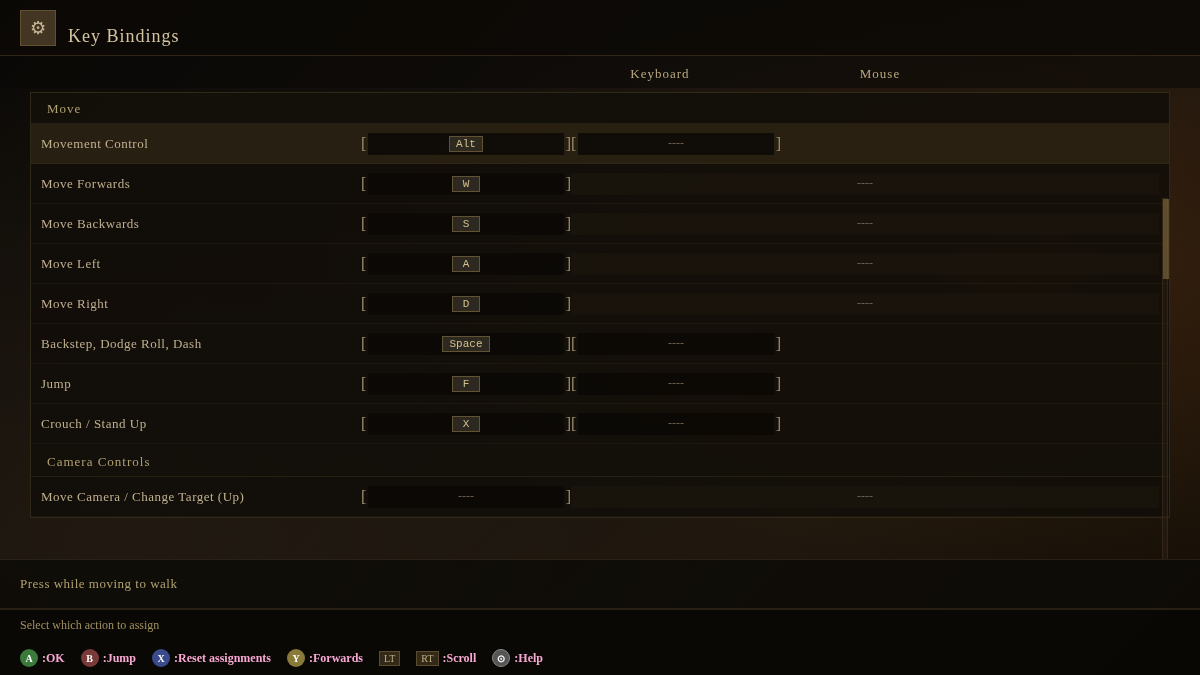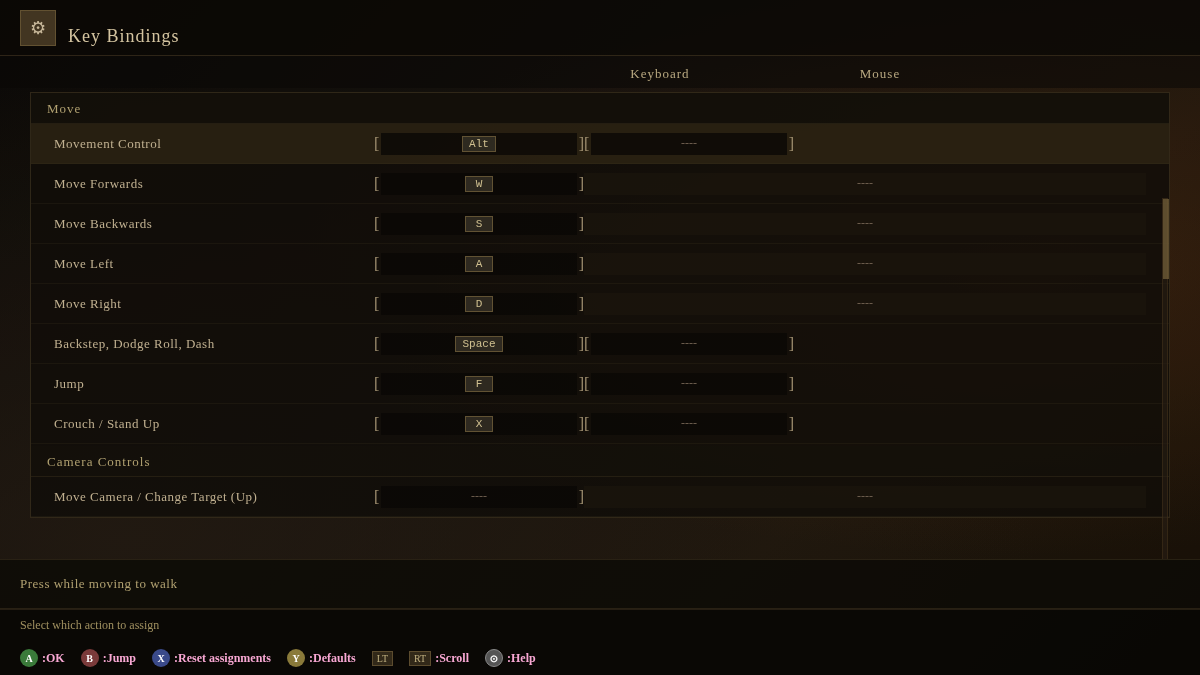--- a/index.html
+++ b/index.html
@@ -117,21 +117,21 @@
     .section-label {
       font-size: 13px;
       color: #b0a070;
       letter-spacing: 1px;
     }
 
     
     .binding-row {
       display: flex;
       align-items: center;
-      padding: 0 23px;
+      padding: 0 10px;
       height: 40px;
       border-bottom: 1px solid rgba(60, 50, 30, 0.25);
       background: rgba(20, 16, 10, 0.4);
     }
 
     .binding-row.active-row {
       background: rgba(50, 40, 22, 0.7);
     }
 
     .action-name {
@@ -465,21 +465,21 @@
       <div class="control-item">
         <div class="ctrl-badge ctrl-b">B</div>
         <span class="ctrl-label">:Jump</span>
       </div>
       <div class="control-item">
         <div class="ctrl-badge ctrl-x">X</div>
         <span class="ctrl-label">:Reset assignments</span>
       </div>
       <div class="control-item">
         <div class="ctrl-badge ctrl-y">Y</div>
-        <span class="ctrl-label">:Defaults</span>
+        <span class="ctrl-label">:Forwards</span>
       </div>
       <div class="control-item">
         <span class="ctrl-sq">LT</span>
       </div>
       <div class="control-item">
         <span class="ctrl-sq">RT</span>
         <span class="ctrl-label">:Scroll</span>
       </div>
       <div class="control-item">
         <div class="ctrl-badge" style="background:#555;border:1px solid #888;">⊙</div>

